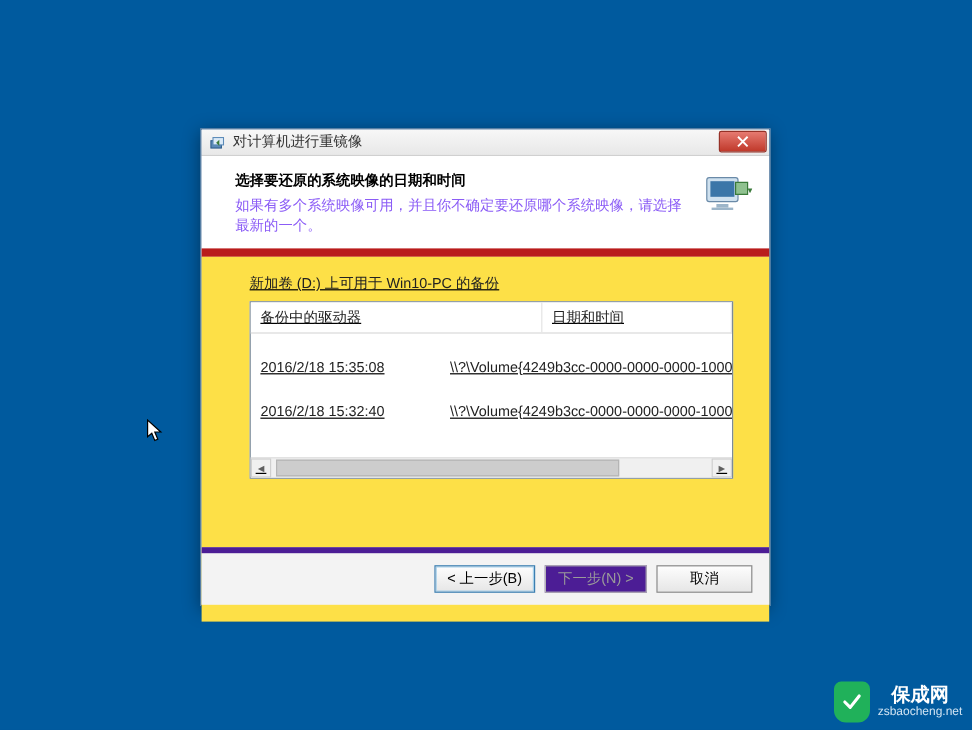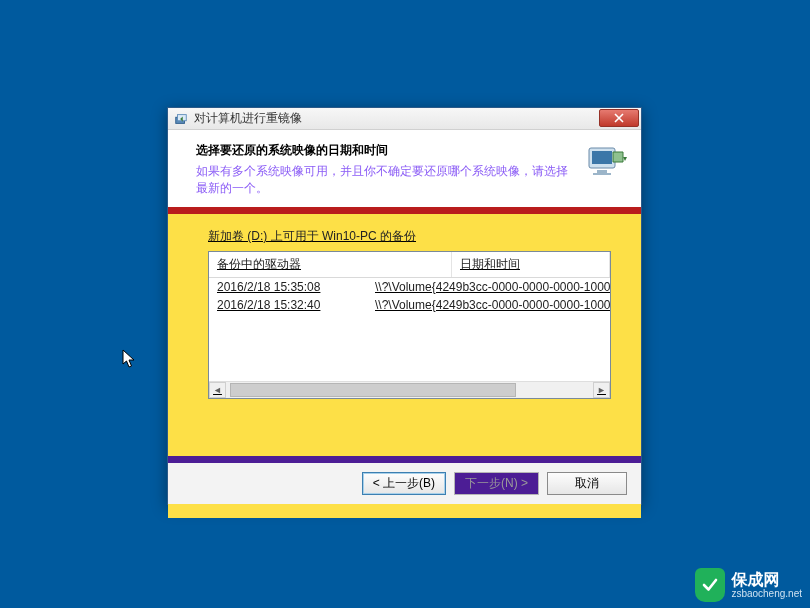--- a/index.html
+++ b/index.html
@@ -86,20 +86,21 @@
   }
   .col-a { width: 158px; }
   .col-b { flex: 1; }
   .list-rows { flex:1; overflow:hidden; }
   .row {
     display: flex;
     font-size: 12px;
     color: #222;
     height: 18px;
     align-items:center;
+    margin-top:19px;
   }
   .row .cell { padding: 0 8px; white-space: nowrap; overflow:hidden; }
   .row .cell-a { width: 158px; }
   .row .cell-b { flex:1; }
   .hscroll {
     height: 17px;
     background: #f0f0f0;
     border-top: 1px solid #dedede;
     display: flex;
     align-items: stretch;
@@ -112,21 +113,21 @@
     font-size:9px; color:#606060;
   }
   .hscroll .track { flex:1; position:relative; }
   .hscroll .thumb {
     position:absolute; left:4px; top:1px; bottom:1px; width: 78%;
     background:#cdcdcd; border:1px solid #b5b5b5;
   }
   .footer {
     position:absolute; bottom:0; left:0; right:0;
     height: 48px;
-    border-top: 7px solid #4c1d95;
+    border-top: 5px solid #4c1d95;
     background: #f3f3f3;
     display:flex; align-items:center; justify-content:flex-end;
     padding-right: 14px;
     gap: 8px;
     padding-left: 41px;
   }
   .btn {
     height: 23px;
     min-width: 80px;
     padding: 0 10px;
@@ -149,21 +150,21 @@
     display:flex; align-items:center;
     gap:6px;
     color:#fff;
   }
   .watermark .shield {
     width:30px; height:34px;
     background:#20b15a;
     border-radius: 6px 6px 10px 10px;
     display:flex; align-items:center; justify-content:center;
   }
-  .watermark .txt { display:flex; flex-direction:column; line-height:1.1;}
+  .watermark .txt { display:flex; flex-direction:column; line-height:1.1;text-align:center;}
   .watermark .name { font-weight:bold; font-size:16px;}
   .watermark .url { font-size:10px; color:#cfe3f2;}
 </style>
 </head>
 <body>
 
 <div class="window">
   <div class="titlebar">
     <span class="sysicon">
       <svg viewBox="0 0 16 16">

